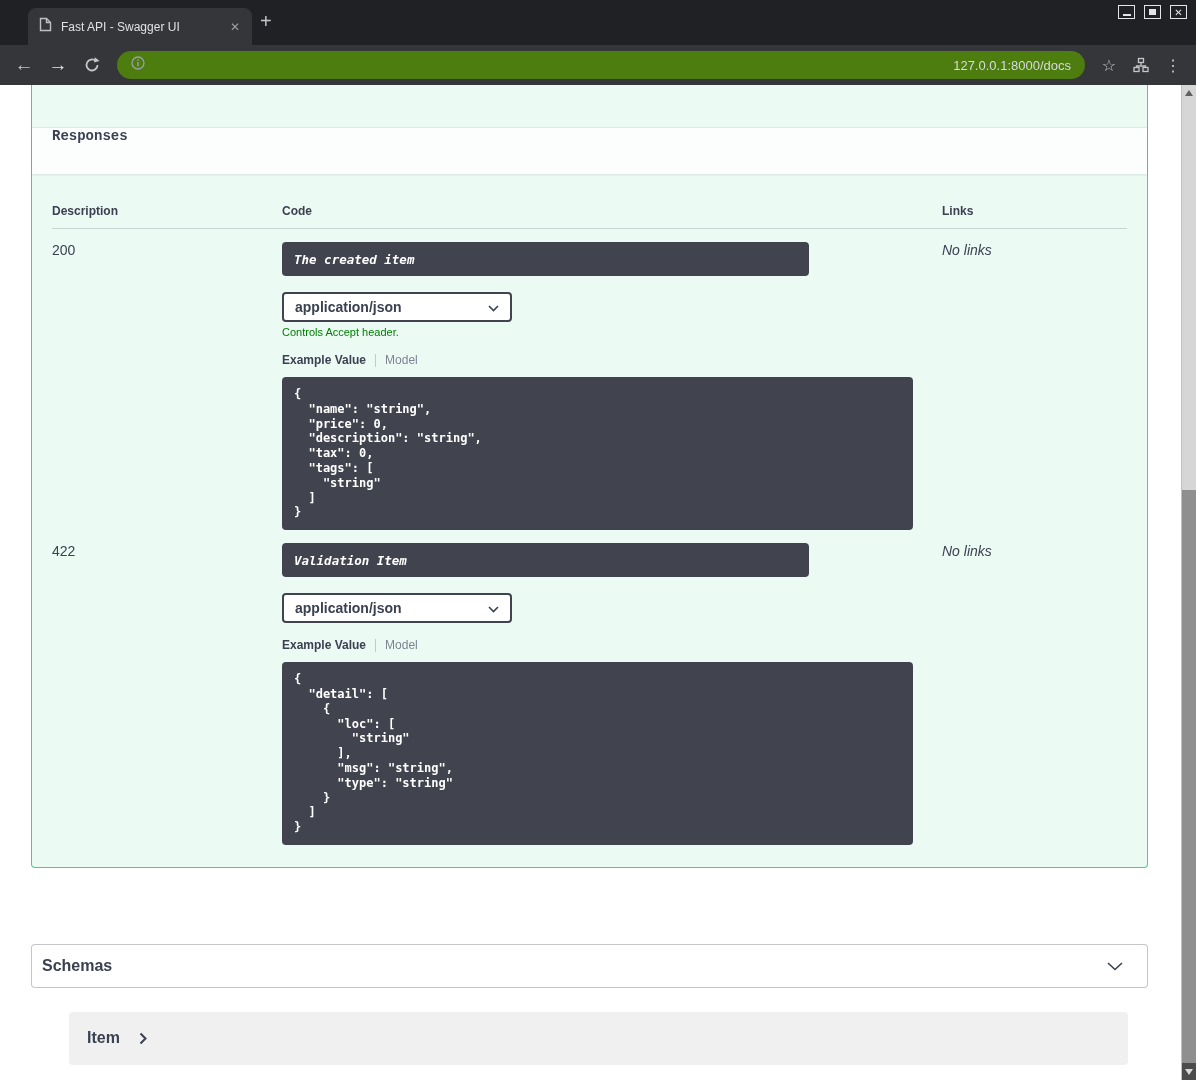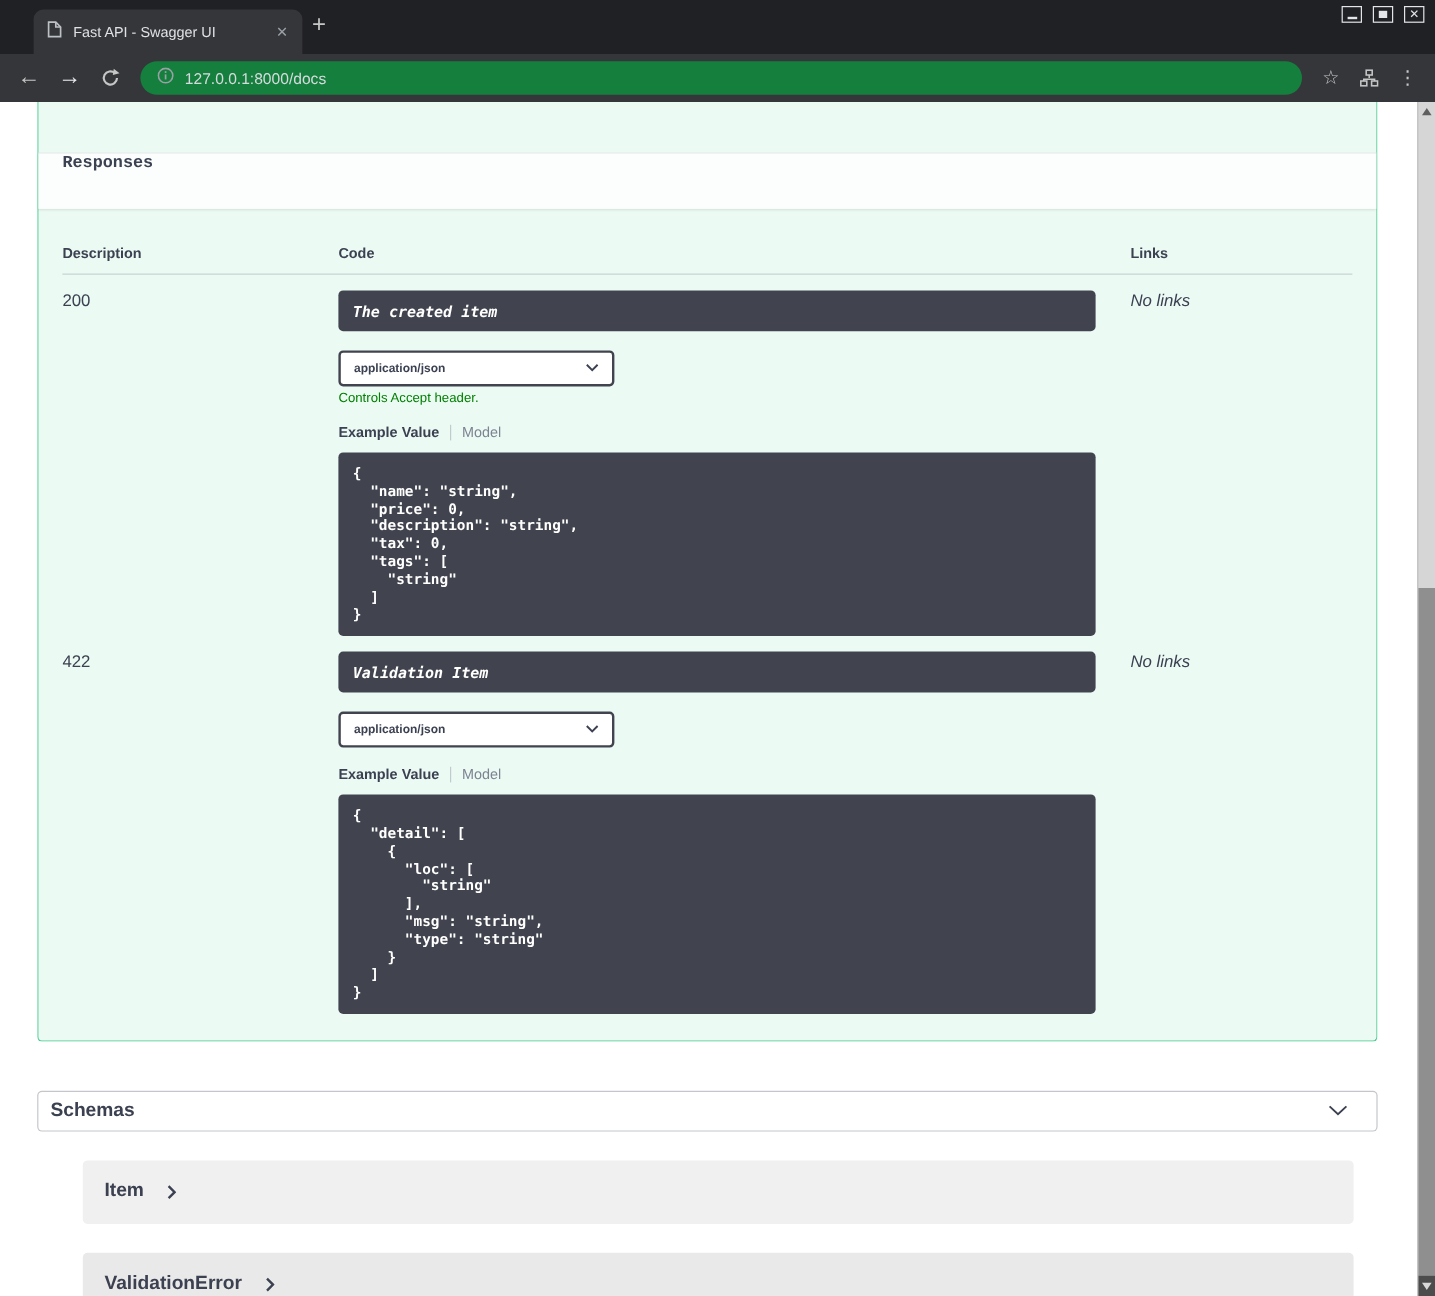--- a/index.html
+++ b/index.html
@@ -24,22 +24,22 @@
     display: flex; align-items: center; justify-content: center; font-size: 9px;
   }
   .winbtn.min i { display: block; width: 8px; height: 2px; background: #e3e5e8; margin-top: 5px; }
   .winbtn.max i { display: block; width: 7px; height: 6px; background: #e3e5e8; }
   .winbtn.close { font-size: 10px; font-style: normal; }
 
   .toolbar { height: 40px; background: #35363a; display: flex; align-items: center; padding: 0 10px; gap: 6px; }
   .navbtn { width: 28px; height: 28px; display: flex; align-items: center; justify-content: center;
             color: #c4c7c5; font-size: 19px; border-radius: 50%; }
   .navbtn.fwd { color: #e8eaed; }
-  .omnibox { flex: 1; height: 28px; background: #15803d; border-radius: 14px;
-             display: flex; align-items: center; gap: 9px; padding: 0 14px; margin: 0 5px; }
+  .omnibox { flex: 1; height: 28px; background: #4d7c0f; border-radius: 14px;
+             display: flex; align-items: center; gap: 9px; padding: 0 14px; margin: 0 5px; justify-content: space-between; }
   .url { color: #d7dade; font-size: 13px; }
   .tool-icon { width: 26px; height: 26px; display: flex; align-items: center; justify-content: center;
                color: #c4c7c5; font-size: 16px; }
 
   
   .content { position: relative; height: 995px; background: #fff; overflow: hidden; }
   .page { width: 1117px; margin-left: 31px; }
 
   .opblock { background: rgba(73,204,144,.1); border: 1px solid #49cc90; border-top: none;
              border-radius: 0 0 4px 4px; }
@@ -49,37 +49,37 @@
                     display: flex; padding: 0 20px; font-family: Liberation Mono, monospace; }
   .section-header h4 { margin: 0; font-size: 14px; font-weight: 700; color: #3b4151; }
 
   .responses-inner { padding: 16px 20px 22px; }
   .resp-grid { display: grid; grid-template-columns: 230px 660px 1fr; }
   .th { font-size: 12px; font-weight: 700; color: #3b4151; padding: 14px 0 10px;
         border-bottom: 1px solid rgba(59,65,81,.2); }
   .td { padding-top: 13px; font-size: 14px; color: #3b4151; }
   .links-cell { font-style: italic; }
 
-  .desc-box { width: 631px; height: 34px; background: #41444e; border-radius: 4px;
+  .desc-box { width: 527px; height: 34px; background: #41444e; border-radius: 4px;
               display: flex; align-items: center; padding: 12px 12px; margin-bottom: 16px; }
   .desc-box span { color: #fff; font-family: "DejaVu Sans Mono", monospace;
                    font-style: italic; font-weight: 600; font-size: 12.5px; }
   .media-select { width: 230px; height: 30px; background: #fff; border: 2px solid #41444e;
                   border-radius: 4px; display: flex; align-items: center; justify-content: space-between;
-                  padding: 0 11px; font-size: 10px; font-weight: 700; color: #3b4151; }
+                  padding: 0 11px; font-size: 14px; font-weight: 700; color: #3b4151; }
   .accept-note { margin-top: 4px; font-size: 11px; color: #008000; }
   .tabs-row { margin-top: 15px; display: flex; align-items: center; }
   .tab-ex { font-size: 12px; font-weight: 700; color: #3b4151; }
   .tab-div { width: 1px; height: 13px; background: rgba(59,65,81,.25); margin: 0 9px; }
   .tab-model { font-size: 12px; color: #7c8492; }
   .code-block { margin: 10px 0 0; width: 631px; background: #41444e; border-radius: 4px;
                 padding: 10px 12px; color: #fff; font-family: "DejaVu Sans Mono", monospace;
                 font-size: 12px; font-weight: 600; line-height: 14.8px; white-space: pre; }
 
-  .schemas-bar { margin-top: 41px; height: 34px; border: 1px solid rgba(59,65,81,.3);
+  .schemas-bar { margin-top: 76px; height: 44px; border: 1px solid rgba(59,65,81,.3);
                  border-radius: 4px; background: #fff; display: flex; align-items: center;
                  justify-content: space-between; padding: 0 24px 0 10px; }
   .schemas-bar h4 { margin: 0; font-size: 16px; font-weight: 700; color: #3b4151; }
   .models-area { padding: 24px 20px 0; }
   .model-row { height: 53px; background: #f0f0f0; border-radius: 4px; display: flex;
                align-items: center; padding: 0 18px; margin-bottom: 24px; margin-left: 18px; }
   .model-row.alt { background: #e9e9e9; }
   .mname { font-size: 16px; font-weight: 700; color: #3b4151; }
   .model-row svg { margin-left: 19px; }
 

